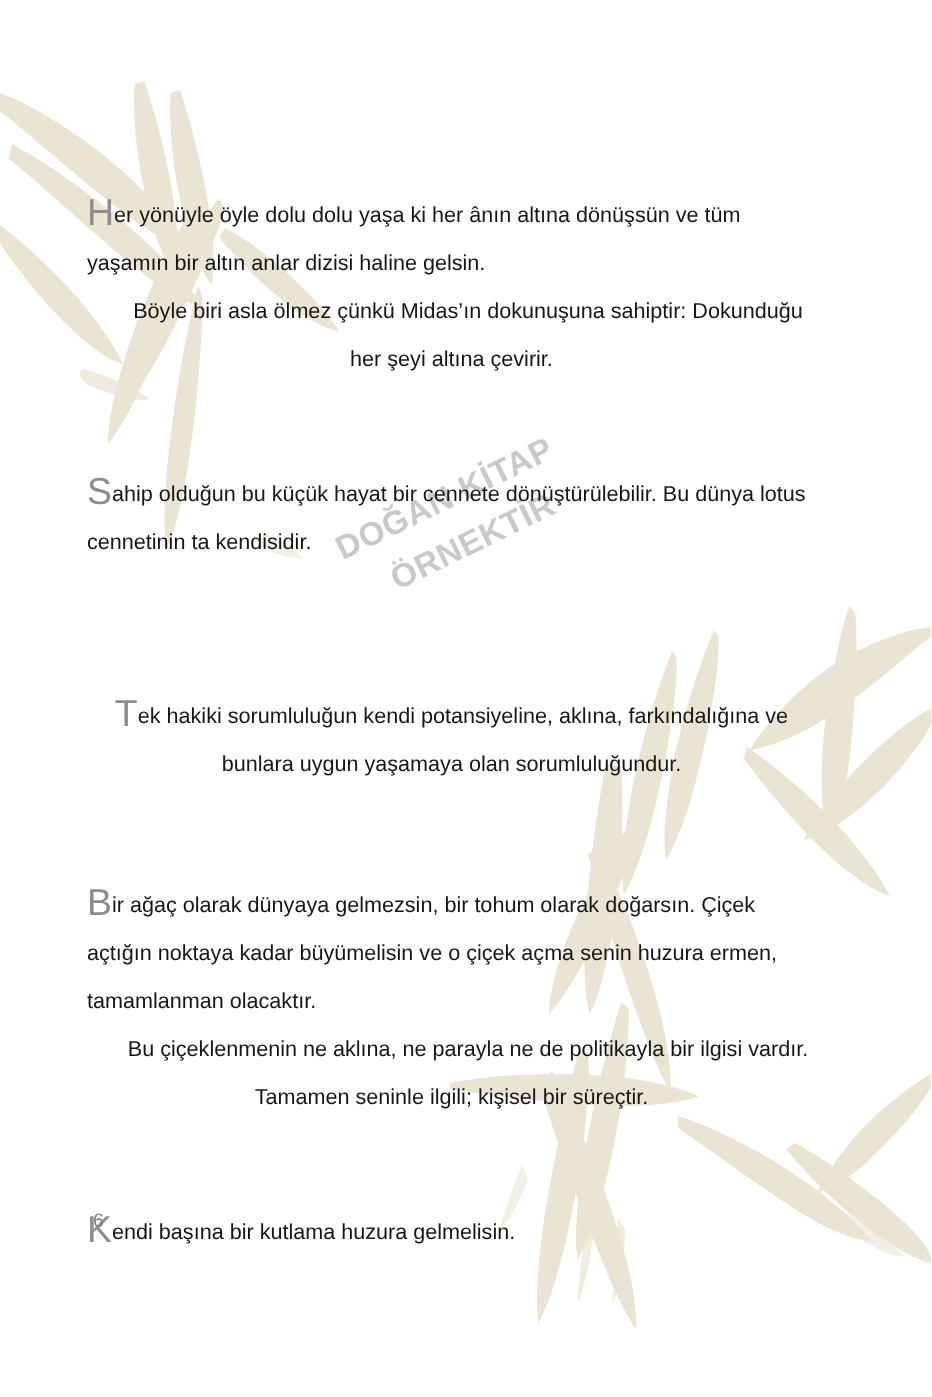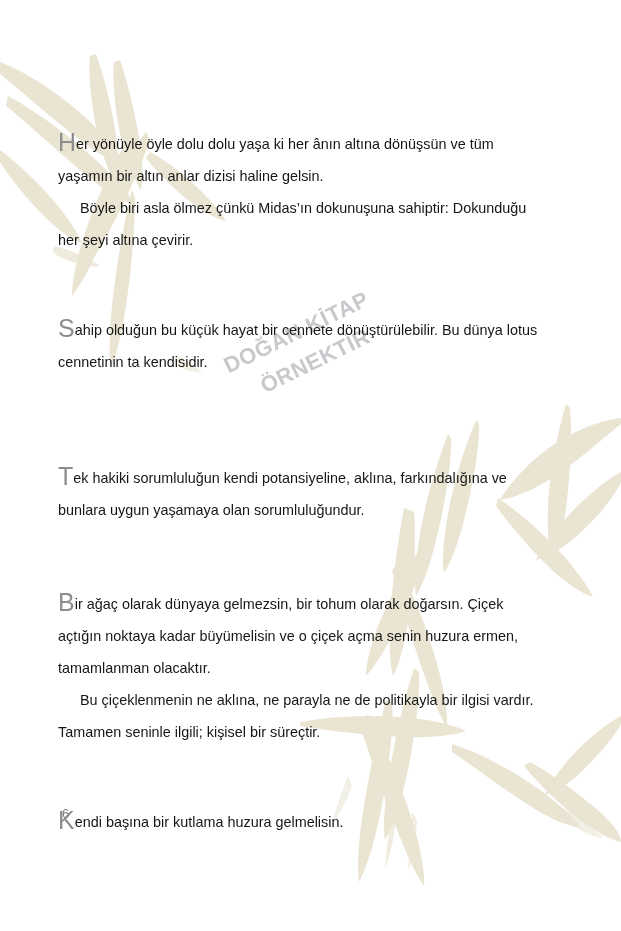--- a/index.html
+++ b/index.html
@@ -68,26 +68,27 @@
     color: #8d8d8d;
     font-size: 25px;
     line-height: 0;
     font-weight: 400;
     position: relative;
     top: 2px;
   }
   .indent {
     display: block;
     text-indent: 22px;
+    text-align: center;
   }
 
   
   .gap-lg { margin-bottom: 58px; }
   .gap-md { margin-bottom: 84px; }
-  .gap-xl { margin-bottom: 62px; }
+  .gap-xl { margin-bottom: 62px; text-align: center; }
 
   
   .page-number {
     position: absolute;
     left: 62px;
     top: 806px;
     z-index: 3;
     color: #7f7f7f;
     font-size: 13px;
     font-family: "Liberation Sans", sans-serif;

